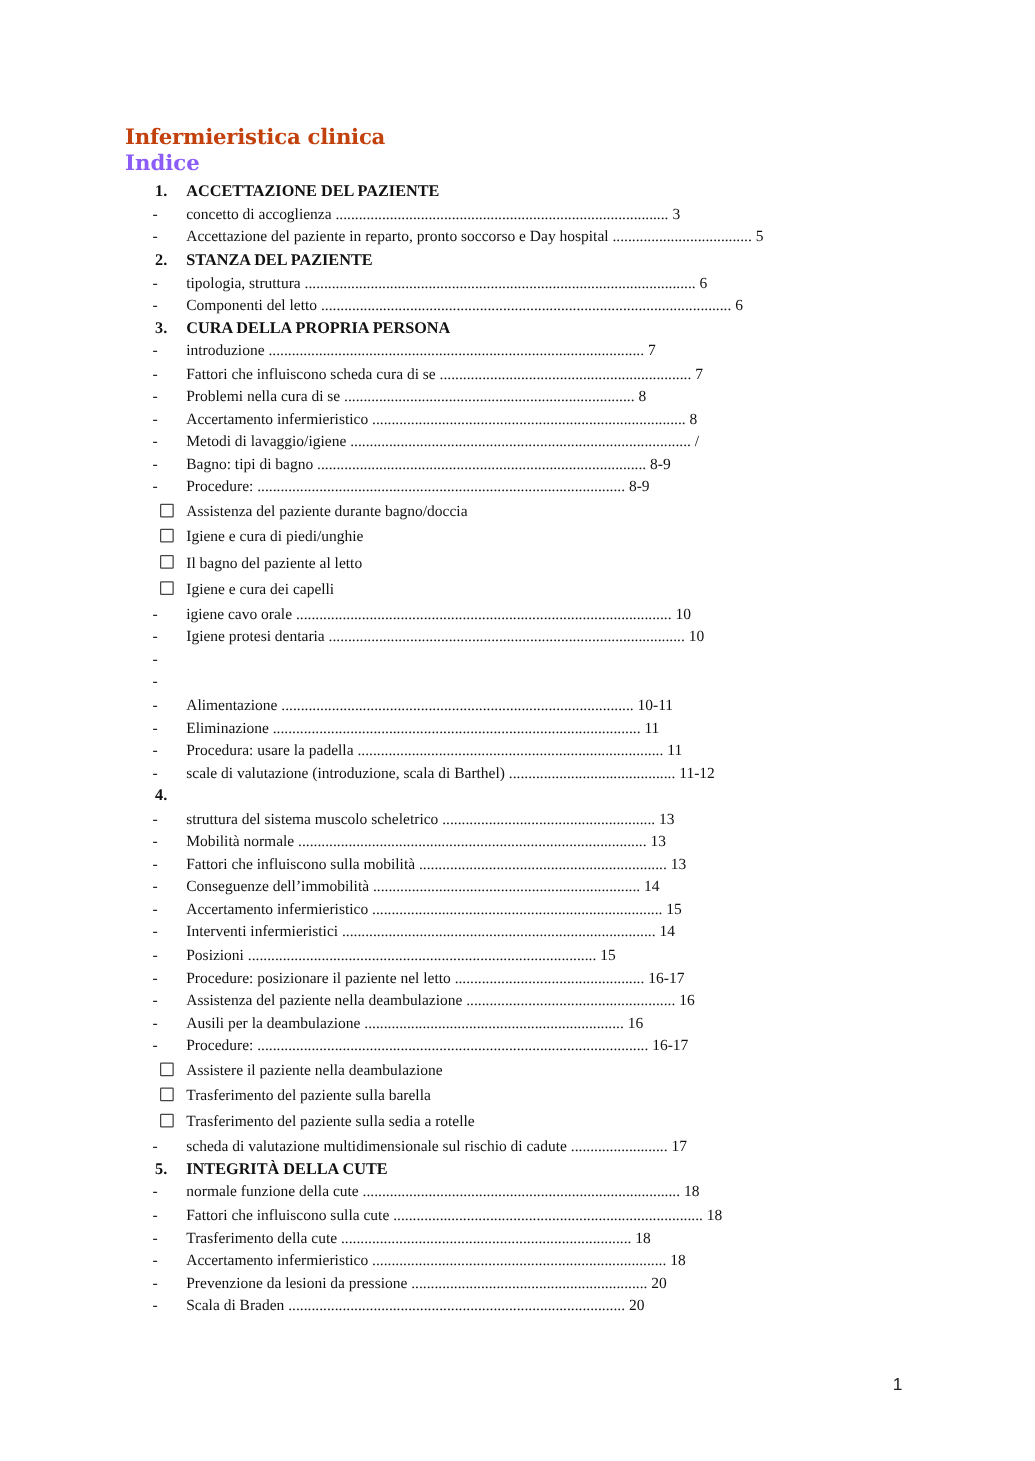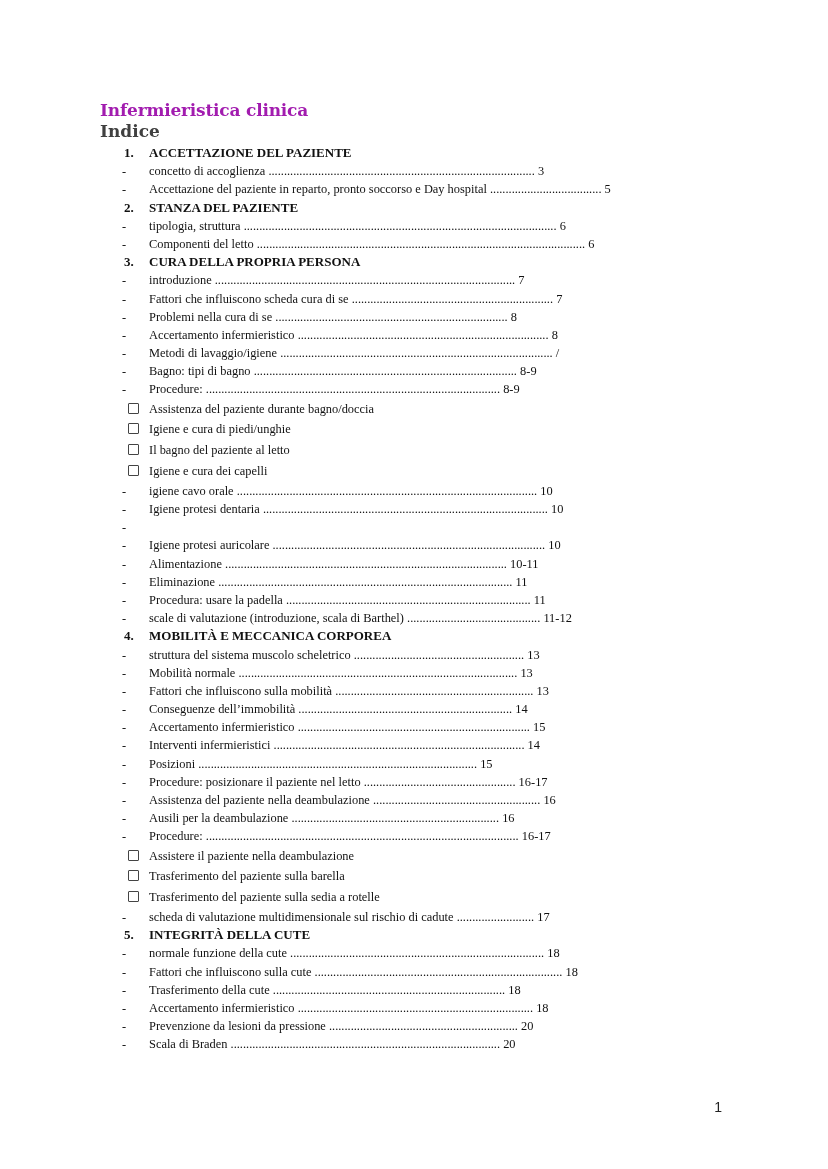--- a/index.html
+++ b/index.html
@@ -1,22 +1,22 @@
 <!DOCTYPE html>
 <html><head>
   <meta charset="utf-8">
   <style>
     html, body { margin: 0; padding: 0; background: #ffffff; }
     body { width: 828px; height: 1169px; position: relative; overflow: hidden;
            font-family: "DejaVu Serif", "Liberation Serif", serif; color: #111; }
     .page { position: absolute; left: 0; top: 0; width: 828px; height: 1169px; }
     .doc-title { position: absolute; left: 100px; top: 100px; font-size: 17px; font-weight: bold;
-                 color: #a21caf; font-family: "DejaVu Serif", serif; letter-spacing: -0.2px; }
+                 color: #c2410c; font-family: "DejaVu Serif", serif; letter-spacing: -0.2px; }
     .doc-subtitle { position: absolute; left: 100px; top: 121px; font-size: 17px; font-weight: bold;
-                    color: #404040; font-family: "DejaVu Serif", serif; }
+                    color: #8b5cf6; font-family: "DejaVu Serif", serif; }
     .toc { position: absolute; left: 122px; top: 144px; width: 600px; }
     .row { position: relative; height: 18.2px; line-height: 18.2px; font-size: 12.4px; white-space: nowrap;
            font-family: "Liberation Serif", serif; }
     .row.section { font-weight: bold; font-size: 13px; }
     .row.check { height: 20.8px; line-height: 20.8px; }
     .marker { position: absolute; left: 0; width: 26px; }
     .section .marker { left: 2px; }
     .text { position: absolute; left: 27px; }
     .leader { display: inline-block; }
     .box { position: absolute; left: 6px; top: 4px; width: 11px; height: 11px; border: 1.2px solid #444;
@@ -109,41 +109,39 @@
       </div>
       <div class="row item">
         <span class="marker">-</span>
         <span class="text"><span>Igiene protesi dentaria</span> <span class="leader">............................................................................................</span> <span>10</span></span>
       </div>
       <div class="row item">
         <span class="marker">-</span>
       </div>
       <div class="row item">
         <span class="marker">-</span>
-        <span class="text"><span>Igiene protesi auricolare</span> <span class="leader">........................................................................................</span> <span>10</span></span>
       </div>
       <div class="row item">
         <span class="marker">-</span>
         <span class="text"><span>Alimentazione </span> <span class="leader">...........................................................................................</span> <span>10-11</span></span>
       </div>
       <div class="row item">
         <span class="marker">-</span>
         <span class="text"><span>Eliminazione</span> <span class="leader">...............................................................................................</span> <span>11</span></span>
       </div>
       <div class="row item">
         <span class="marker">-</span>
         <span class="text"><span>Procedura: usare la padella</span> <span class="leader">...............................................................................</span> <span>11</span></span>
       </div>
       <div class="row item">
         <span class="marker">-</span>
         <span class="text"><span>scale di valutazione (introduzione, scala di Barthel)</span> <span class="leader">...........................................</span> <span>11-12</span></span>
       </div>
       <div class="row section">
         <span class="marker">4.</span>
-        <span class="text">MOBILITÀ E MECCANICA CORPOREA</span>
       </div>
       <div class="row item">
         <span class="marker">-</span>
         <span class="text"><span>struttura del sistema muscolo scheletrico</span> <span class="leader">.......................................................</span> <span>13</span></span>
       </div>
       <div class="row item">
         <span class="marker">-</span>
         <span class="text"><span>Mobilità normale</span> <span class="leader">..........................................................................................</span> <span>13</span></span>
       </div>
       <div class="row item">

